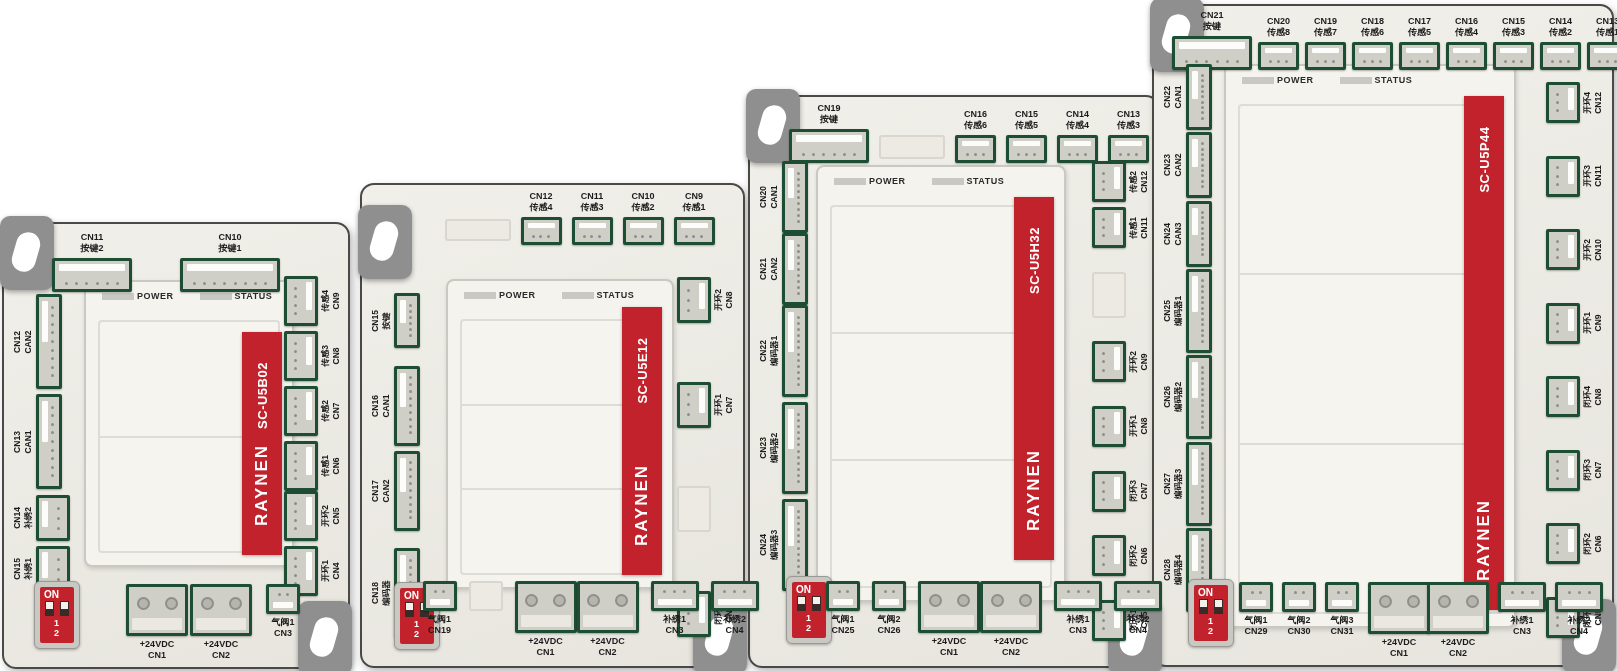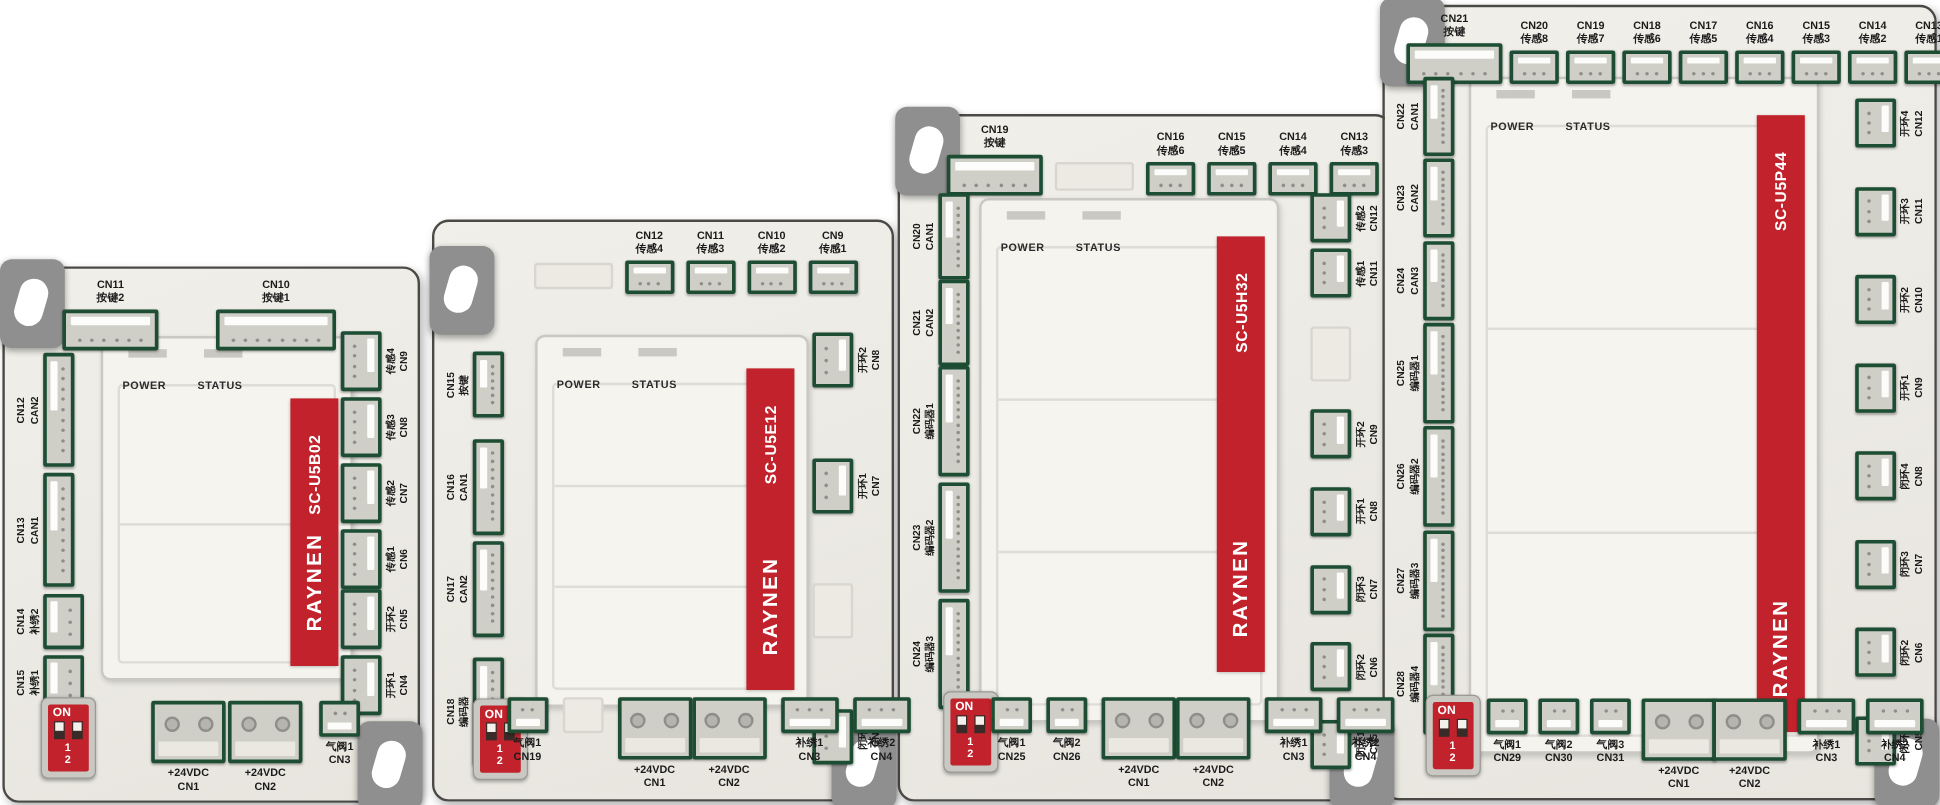--- a/index.html
+++ b/index.html
@@ -23,21 +23,21 @@
   .b2 .tab.tl{top:20px;}
 
   
   .panel{position:absolute;background:#f4f3ee;border:2px solid #c9c8c2;border-radius:8px;
          box-sizing:border-box;z-index:2;box-shadow:1px 2px 4px rgba(0,0,0,.15);}
   .b1 .panel{left:80px;top:56px;width:210px;height:287px;}
   .b2 .panel{left:84px;top:94px;width:228px;height:310px;}
   .b3 .panel{left:66px;top:68px;width:250px;height:437px;}
   .b4 .panel{left:70px;top:58px;width:292px;height:564px;}
   .leds{position:absolute;left:16px;top:9px;display:flex;gap:26px;z-index:2;}
-  .led-item{display:flex;flex-direction:column;gap:18px;align-items:flex-end;}
+  .led-item{display:flex;flex-direction:row;gap:3px;align-items:center;}
   .led{width:32px;height:7px;background:#c9c8c2;}
   .led-txt{font-size:9px;font-weight:700;letter-spacing:.5px;color:#2a2a2a;}
   .cells{position:absolute;left:12px;right:12px;top:38px;bottom:12px;border:2px solid #dddcd6;
          border-radius:4px;background:#f5f4ef;display:flex;flex-direction:column;z-index:1;}
   .cell{flex:1;}
   .cell + .cell{border-top:2px solid #dddcd6;}
   .strip{position:absolute;right:10px;width:40px;background:#c1222b;z-index:3;
          box-shadow:0 1px 3px rgba(0,0,0,.3);}
   .b1 .strip{top:50px;bottom:10px;}
   .b2 .strip{top:26px;bottom:12px;}

